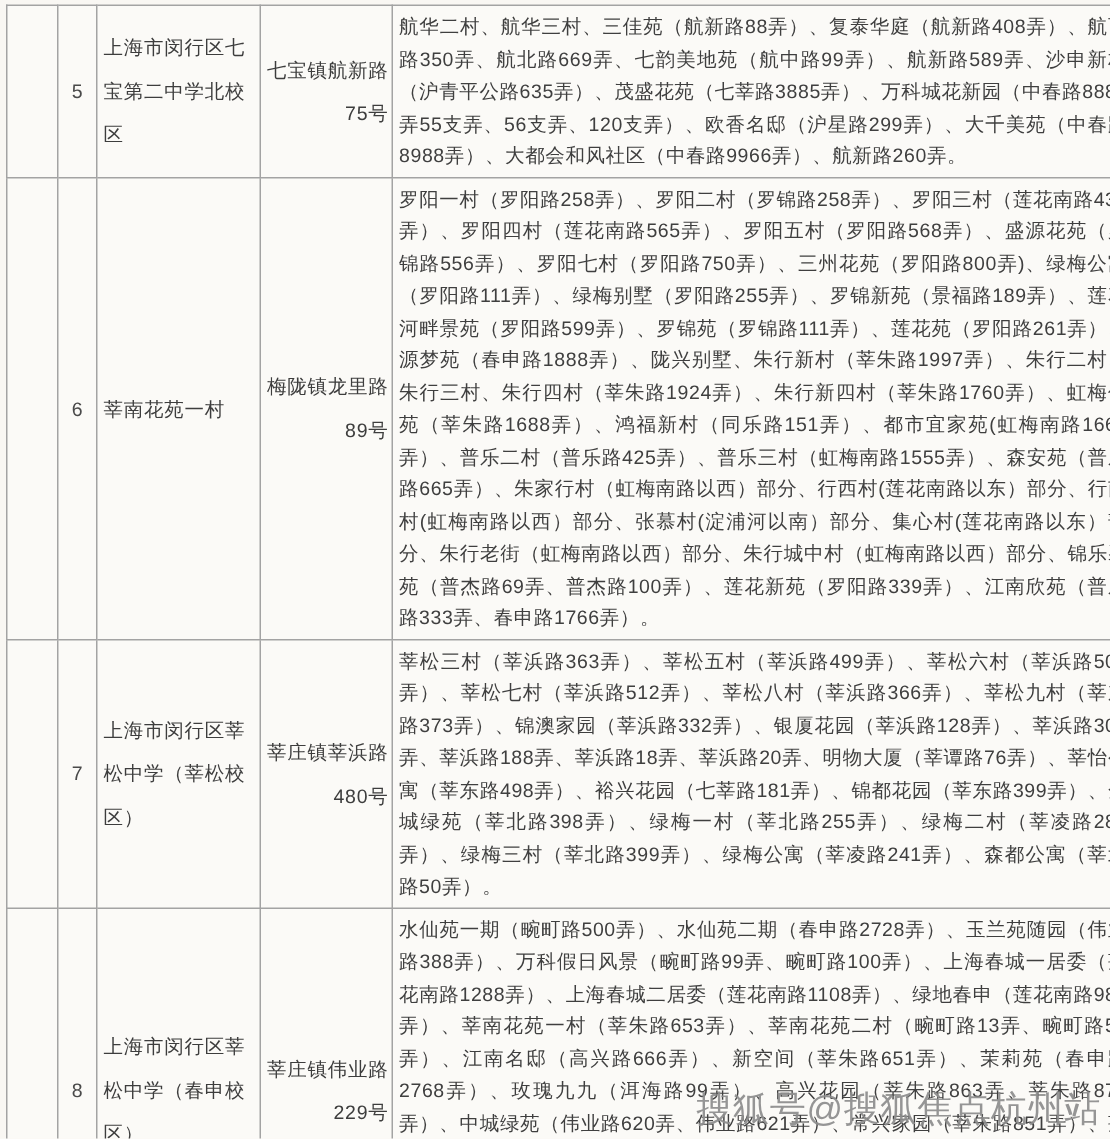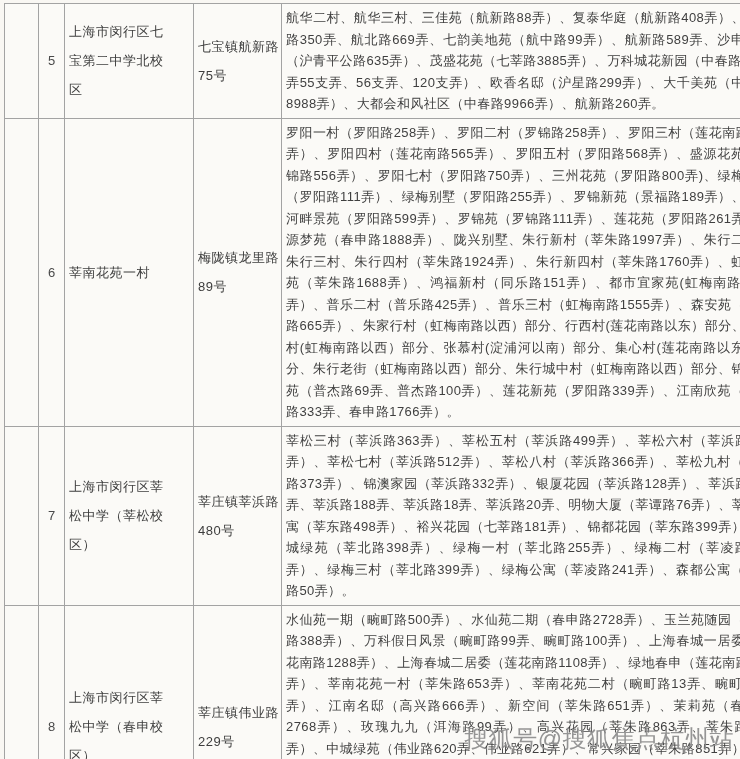--- a/index.html
+++ b/index.html
@@ -15,22 +15,22 @@
     background:#fbfaf7;
   }
   table.district-table td{
     border:1px solid #a3a3a3;
     vertical-align:middle;
     font-size:13px;
     overflow:hidden;
   }
   td.col-cut{width:31px;}
   td.col-no{width:23px;text-align:center;font-size:14px;color:#4a4a4a;}
-  td.col-school{width:104px;padding:2px 20px 2px 4px;line-height:29px;letter-spacing:.5px;}
-  td.col-addr{width:81px;padding:2px 2px 2px 4px;line-height:29px;letter-spacing:.5px;}
+  td.col-school{width:104px;padding:2px 0 2px 4px;line-height:29px;letter-spacing:.5px;}
+  td.col-addr{width:81px;padding:2px 2px 2px 4px;line-height:29px;letter-spacing:.5px;text-align:right;}
   td.col-content{width:486px;padding:3px 3px 3px 4px;vertical-align:top;}
   .districts{
     line-height:21.5px;text-align:justify;text-justify:inter-ideograph;
     color:#3f3f3f;letter-spacing:.4px;
   }
   .watermark{
     position:absolute;right:6px;bottom:4px;
     font-size:24px;color:#8d8d8d;opacity:.92;
     letter-spacing:.5px;white-space:nowrap;
     pointer-events:none;

